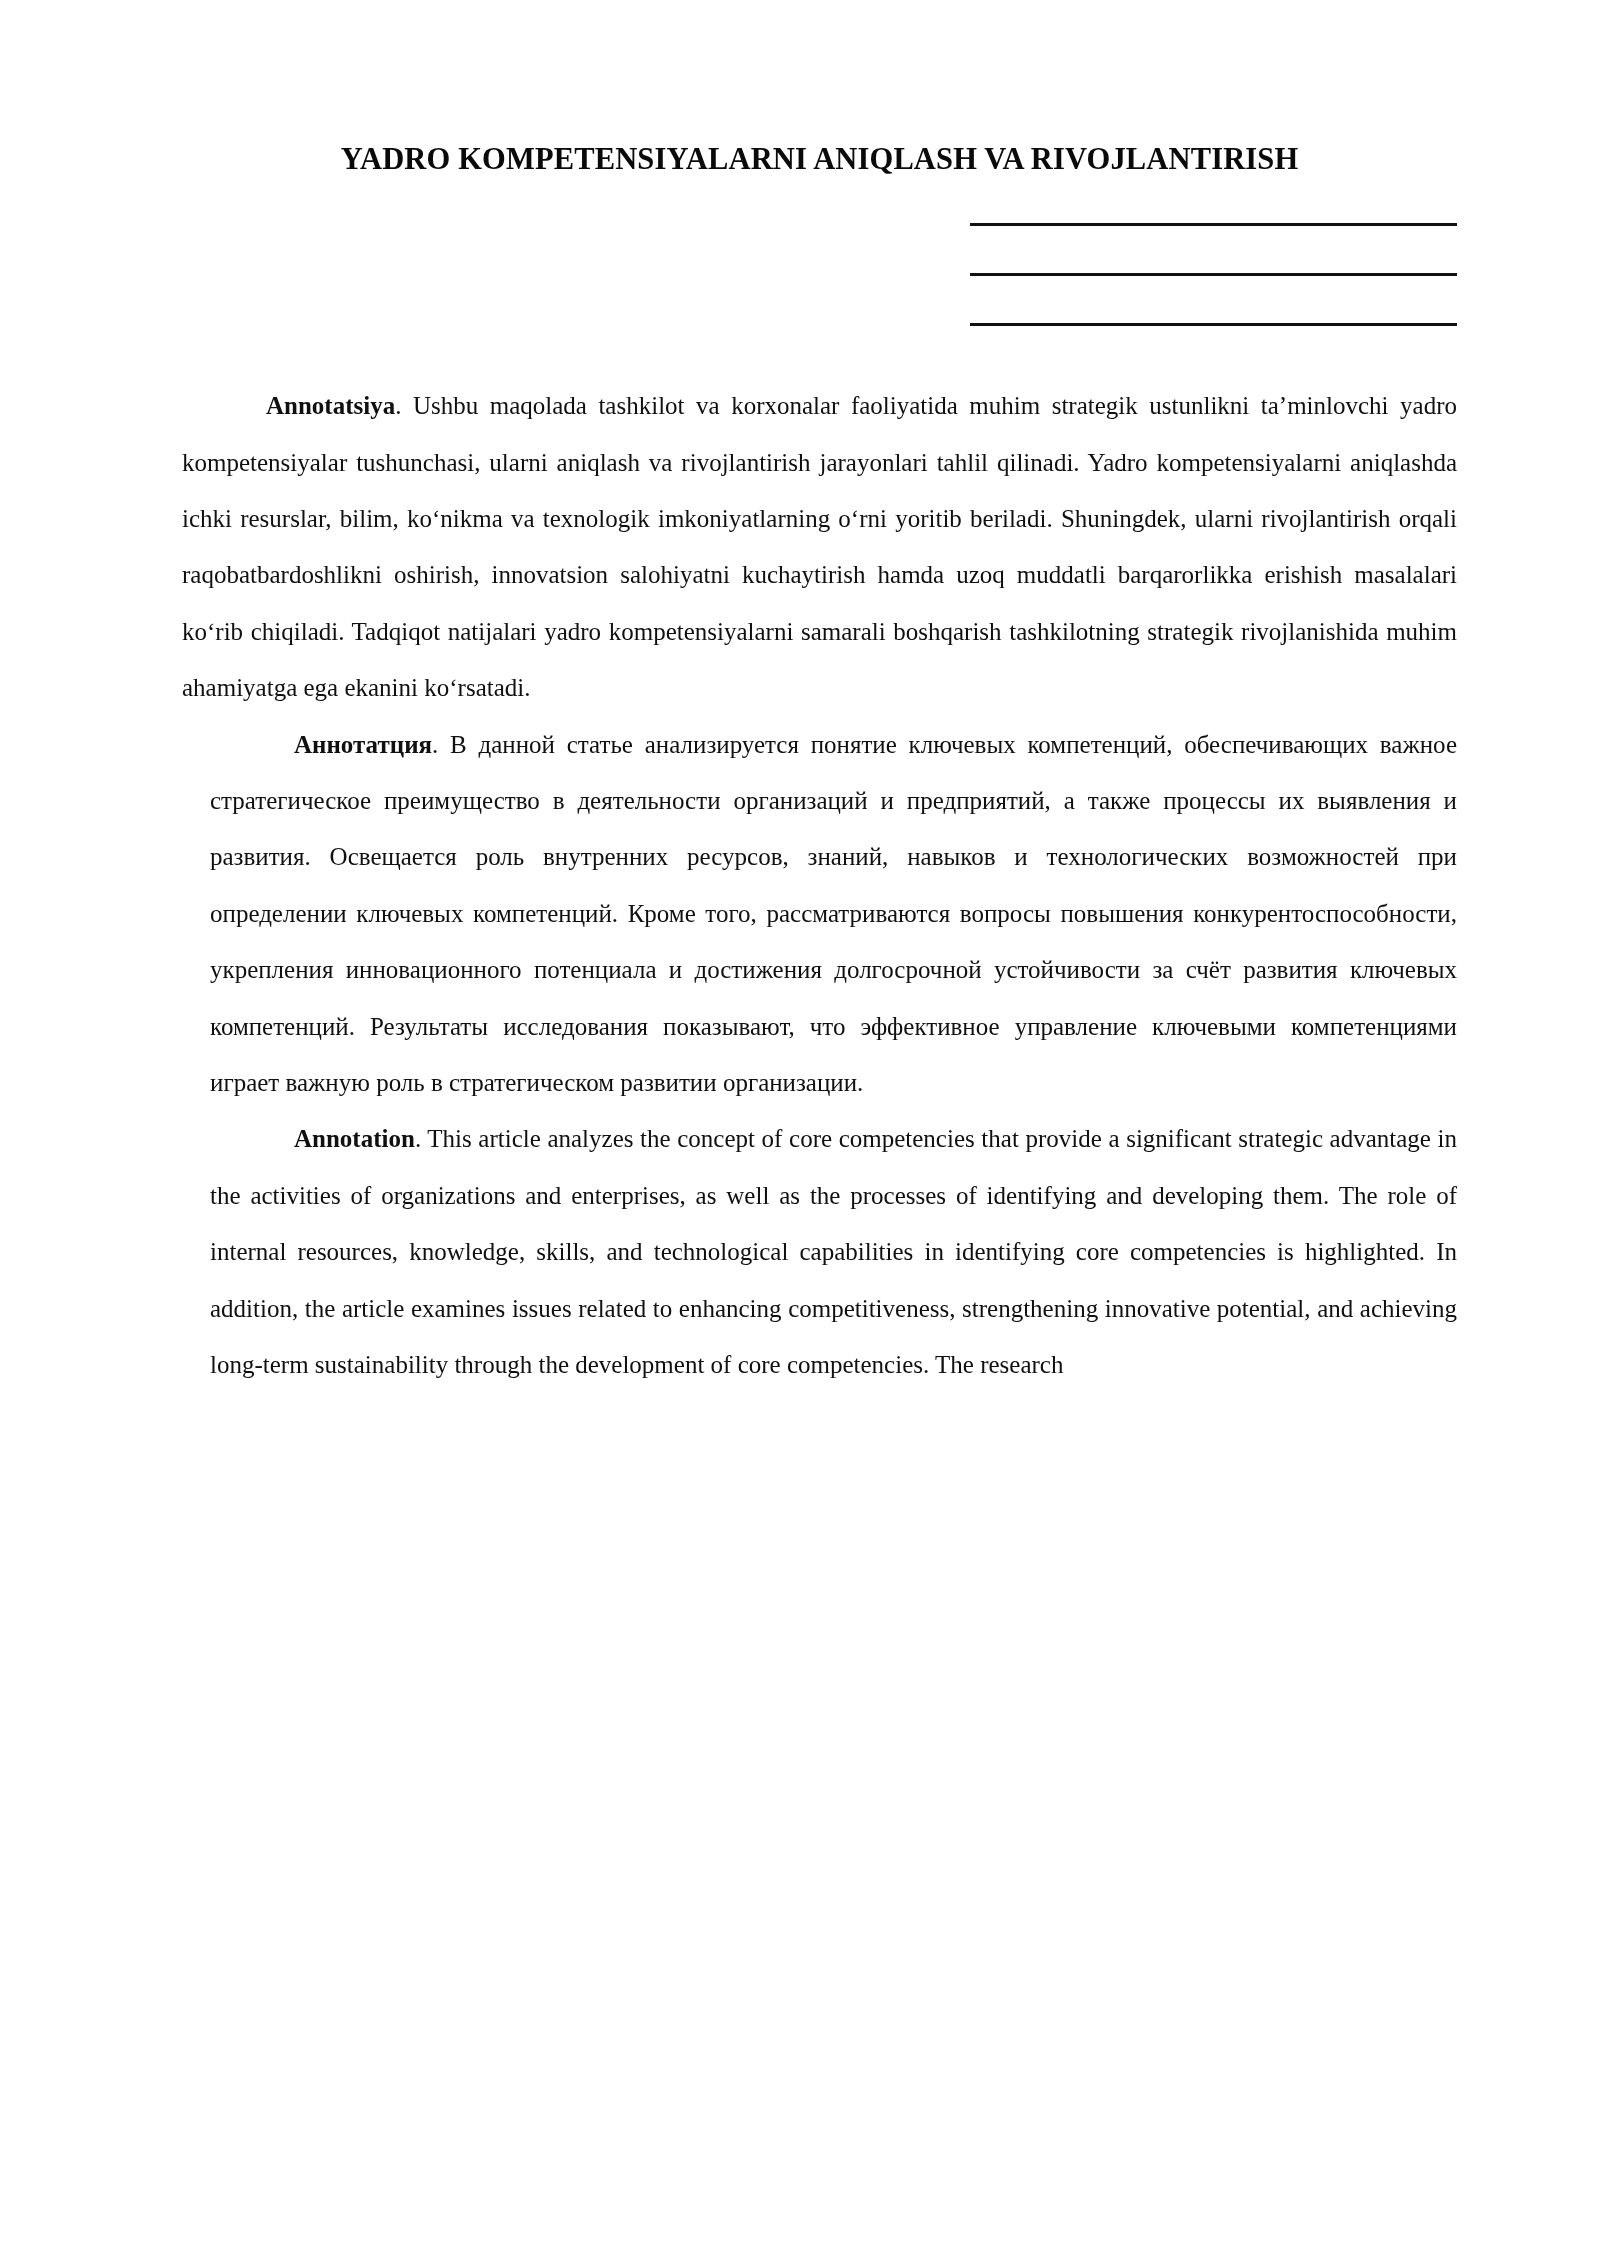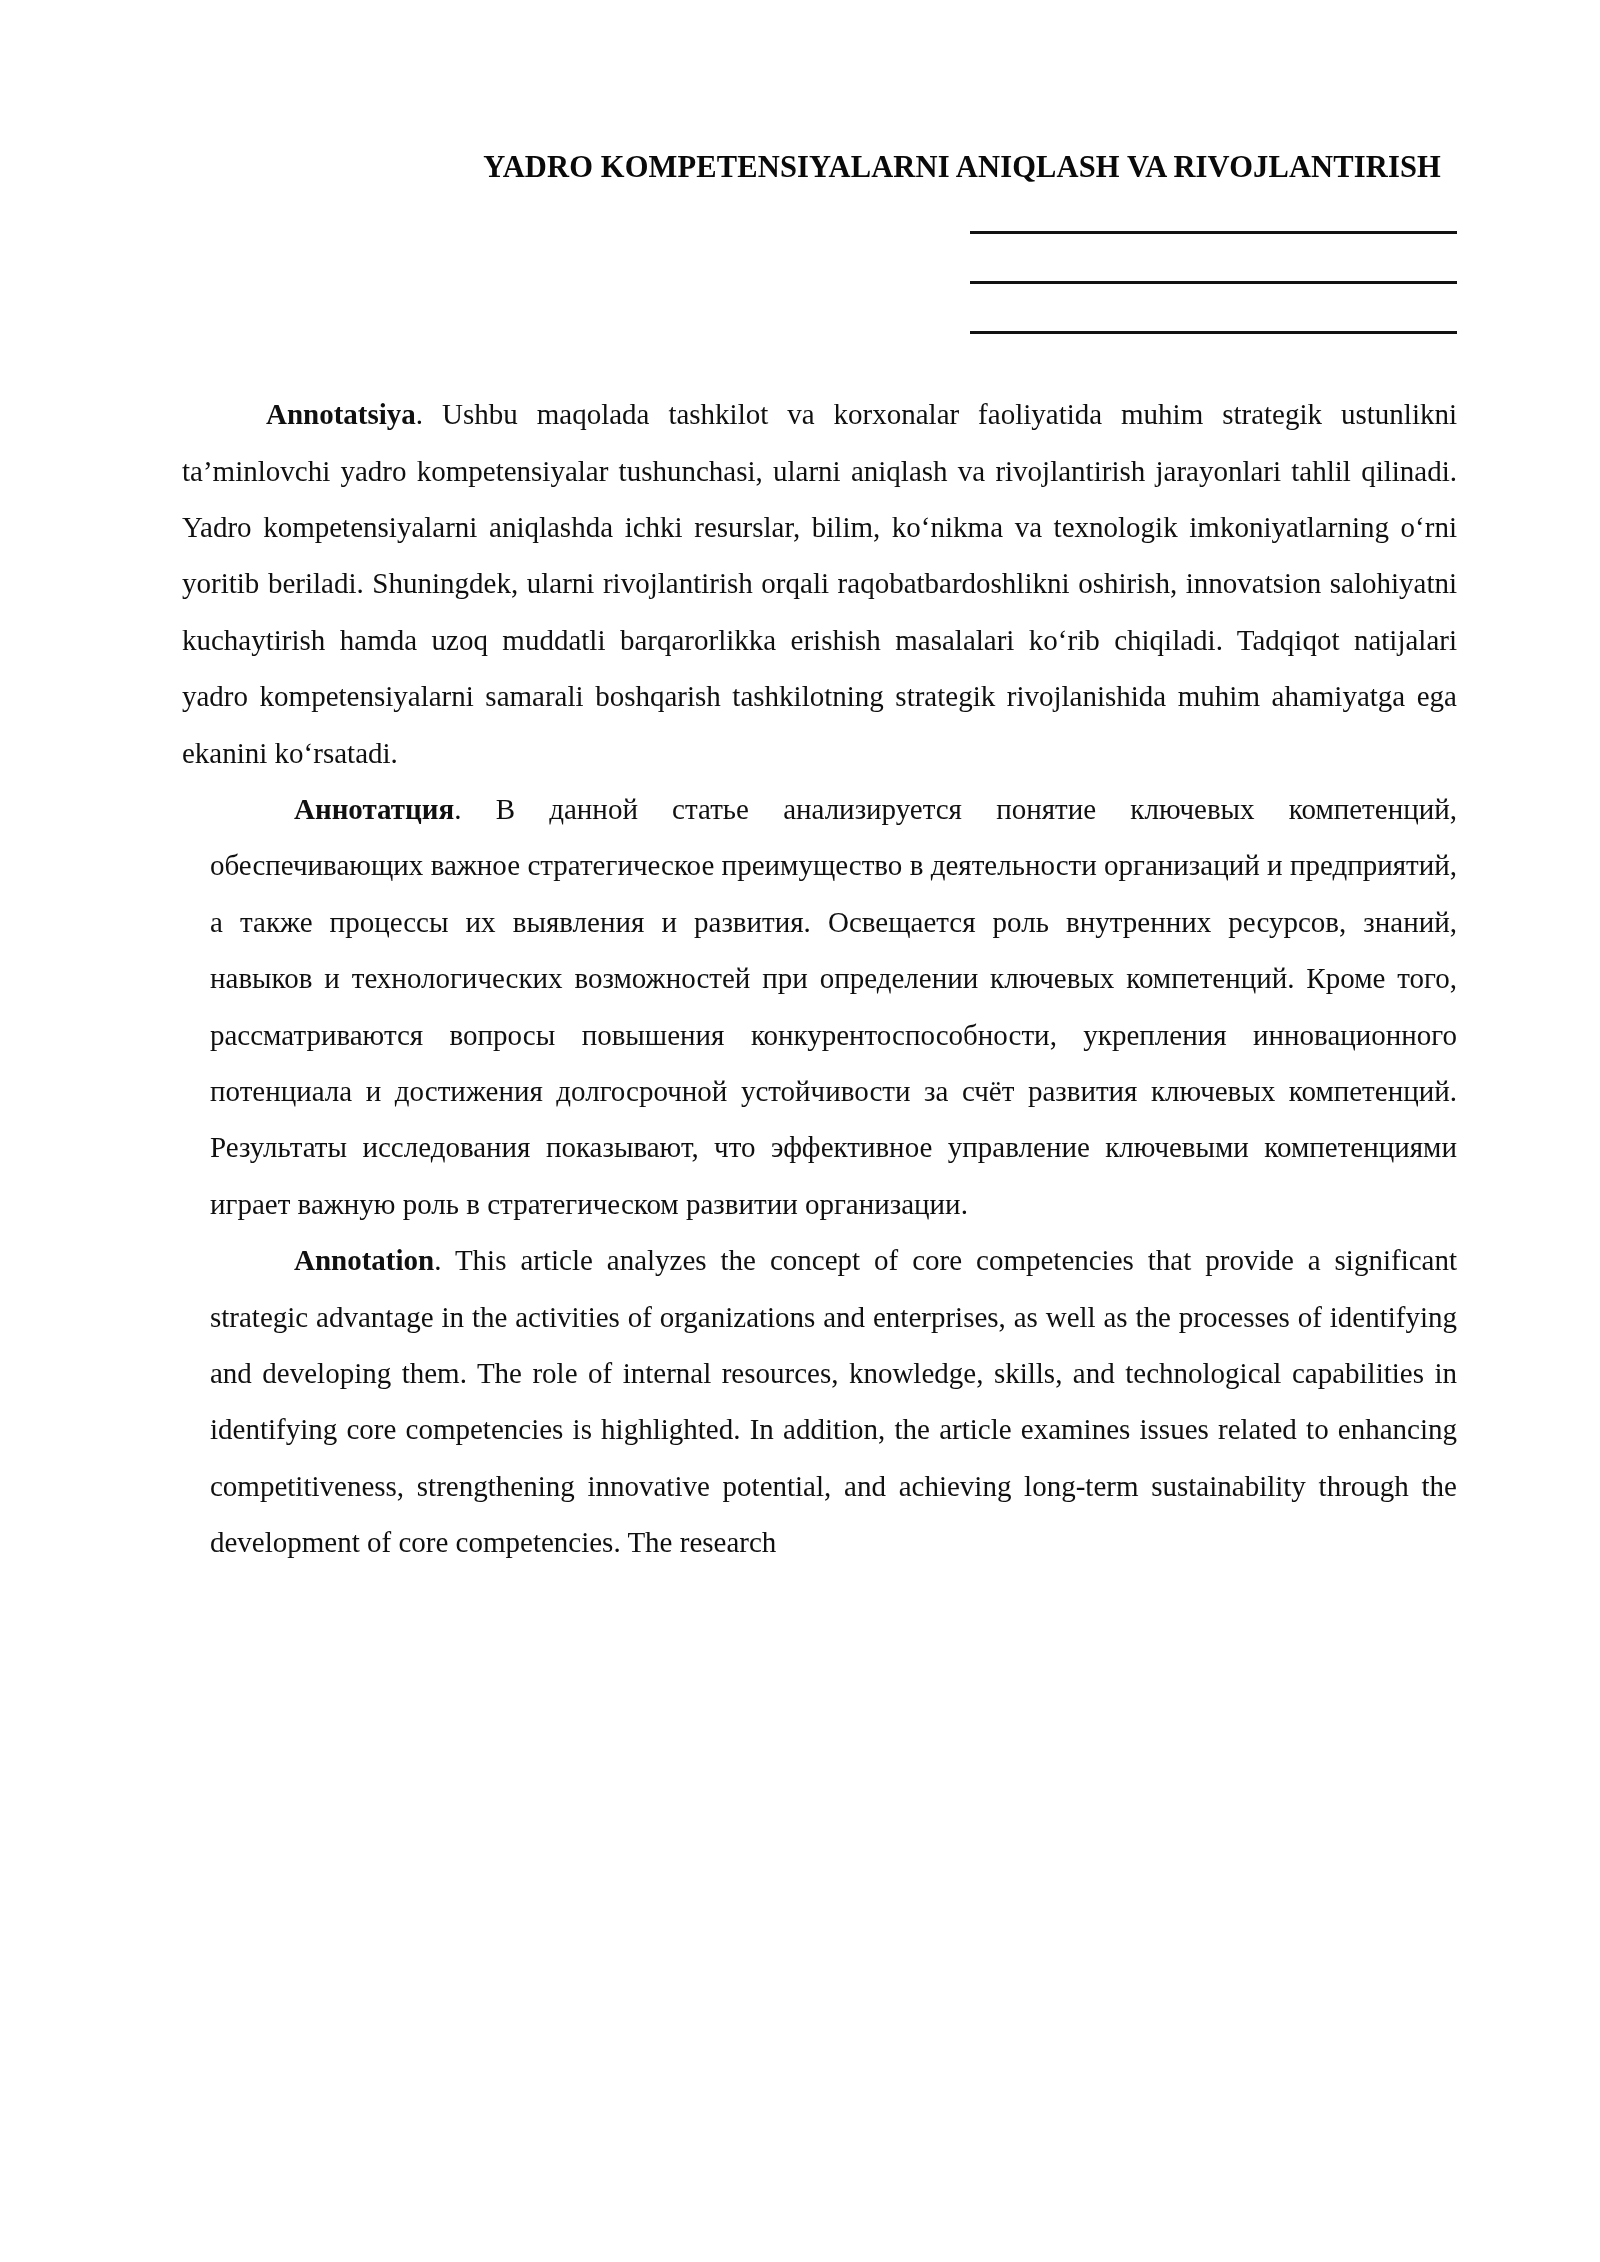--- a/index.html
+++ b/index.html
@@ -23,26 +23,26 @@
 
   .content {
     position: absolute;
     left: 182px;
     top: 0;
     width: 1275px;
   }
 
   
   .doc-title {
-    margin: 16px;
+    margin: 8px;
     padding-top: 132px;
     font-size: 30.5px;
     font-weight: 700;
     line-height: 1.25;
-    text-align: right;
+    text-align: center;
     letter-spacing: 0.15px;
     color: #0a0a0a;
     white-space: nowrap;
   }
 
   
   .author-lines {
     margin-top: 45px;
     display: flex;
     flex-direction: column;
@@ -60,21 +60,21 @@
     margin-bottom: 0;
   }
 
   
   .abstracts {
     margin-top: 52px;
   }
 
   .abstract-par {
     margin: 0;
-    font-size: 29px;
+    font-size: 25px;
     line-height: 56.4px;
     text-align: justify;
     text-justify: inter-word;
     text-indent: 84px;
     hyphens: none;
     color: #101010;
   }
 
   .abstract-par .lead {
     font-weight: 700;

